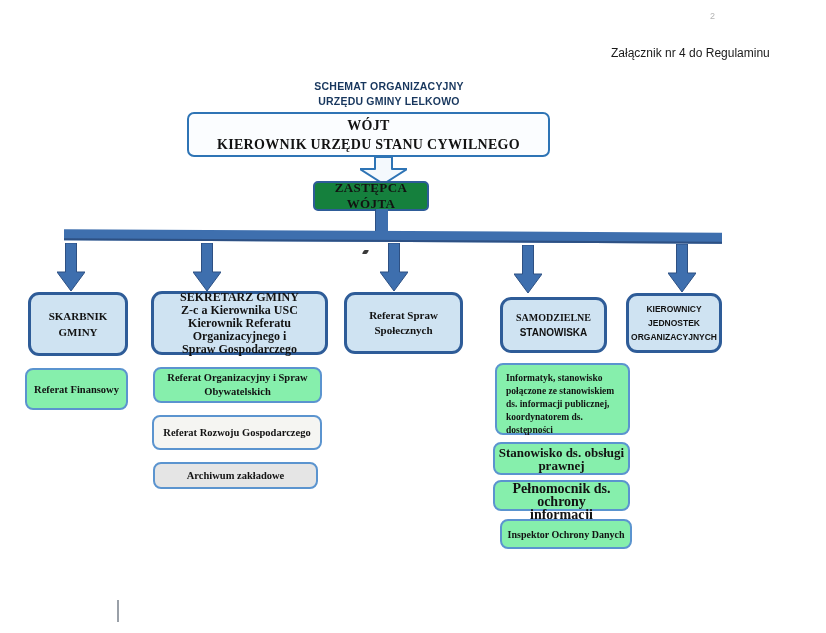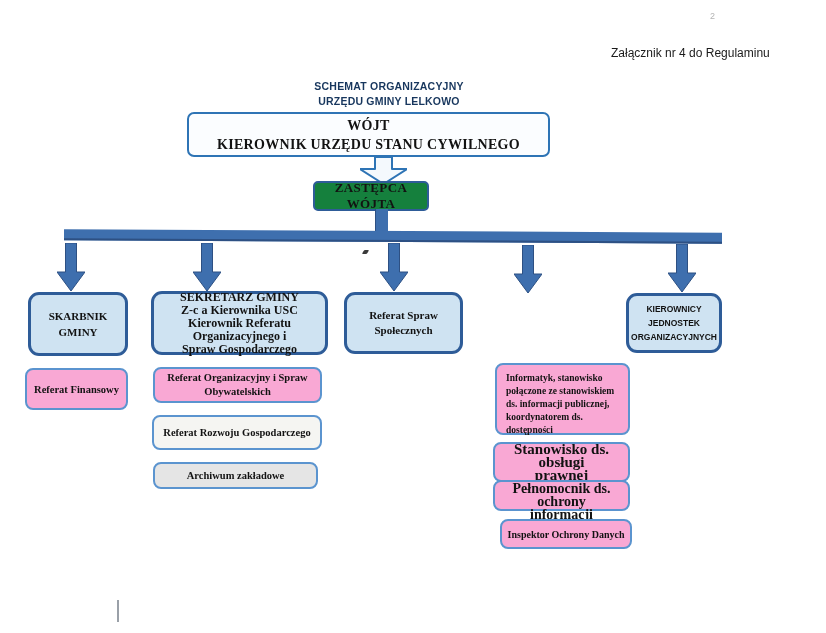--- a/index.html
+++ b/index.html
@@ -36,28 +36,28 @@
     font-size:13px; letter-spacing:0.4px;
   }
   .blue-node { background:#cfe3f2; border:3px solid #2e5c98; border-radius:11px; }
   .box-skarbnik   { left:28px;  top:292px; width:100px; height:64px; font-size:11px; line-height:16px; }
   .box-sekretarz  { left:151px; top:291px; width:177px; height:64px; font-size:12px; line-height:13px; padding:0 2px; }
   .box-ref-spol   { left:344px; top:292px; width:119px; height:62px; font-size:11px; line-height:15px; }
   .box-samodzielne{ left:500px; top:297px; width:107px; height:56px; font-size:10px; line-height:15px; }
   .box-kierownicy { left:626px; top:293px; width:96px;  height:60px;
     font-family:"Liberation Sans", sans-serif; font-size:8.5px; line-height:14px; }
   .sans-line { font-family:"Liberation Sans", sans-serif; }
-  .sub-node { background:#f9a8d4; border:2px solid #5b94cf; border-radius:8px; }
+  .sub-node { background:#86efac; border:2px solid #5b94cf; border-radius:8px; }
   .box-finansowy  { left:25px;  top:368px; width:103px; height:42px; font-size:10.5px; }
   .box-ref-org    { left:153px; top:367px; width:169px; height:36px; font-size:10.5px; line-height:14px; }
   .box-rozwoju    { left:152px; top:415px; width:170px; height:35px; font-size:10.5px; background:#f5f5f2; }
   .box-archiwum   { left:153px; top:462px; width:165px; height:27px; font-size:10.5px; background:#e5e5e5; }
   .box-informatyk { left:495px; top:363px; width:135px; height:72px; font-size:9.5px; line-height:13px;
                     align-items:flex-start; text-align:left; padding:15px 6px 5px 9px; }
-  .box-prawna     { left:493px; top:442px; width:137px; height:40px; font-size:15px; line-height:13px; }
+  .box-prawna     { left:493px; top:442px; width:137px; height:33px; font-size:13px; line-height:13px; }
   .box-pelnomocnik{ left:493px; top:480px; width:137px; height:31px; font-size:14px; line-height:13px;justify-content:space-between; }
   .box-inspektor  { left:500px; top:519px; width:132px; height:30px; font-size:10px; }
   .connector-v {
     position:absolute; left:375px; top:209px; width:12px; height:27px;
     background:#3e6fae; border-left:1px solid #2d5083;
   }
   .connector-h {
     position:absolute; left:64px; top:231px; width:658px; height:9px;
     background:#3e6fae; border-bottom:2px solid #2d5083;
     transform:rotate(0.3deg);
@@ -129,20 +129,24 @@
     <div>Z-c a Kierownika USC</div>
     <div>Kierownik Referatu Organizacyjnego i</div>
     <div>Spraw Gospodarczego</div>
   </div>
 
   <div class="box blue-node box-ref-spol">
     <div>Referat Spraw</div>
     <div>Społecznych</div>
   </div>
 
+  <div class="box blue-node box-samodzielne">
+    <div>SAMODZIELNE</div>
+    <div class="sans-line">STANOWISKA</div>
+  </div>
 
   <div class="box blue-node box-kierownicy">
     <div>KIEROWNICY</div>
     <div>JEDNOSTEK</div>
     <div>ORGANIZACYJNYCH</div>
   </div>
 
   <div class="box sub-node box-finansowy">
     <div>Referat Finansowy</div>
   </div>

